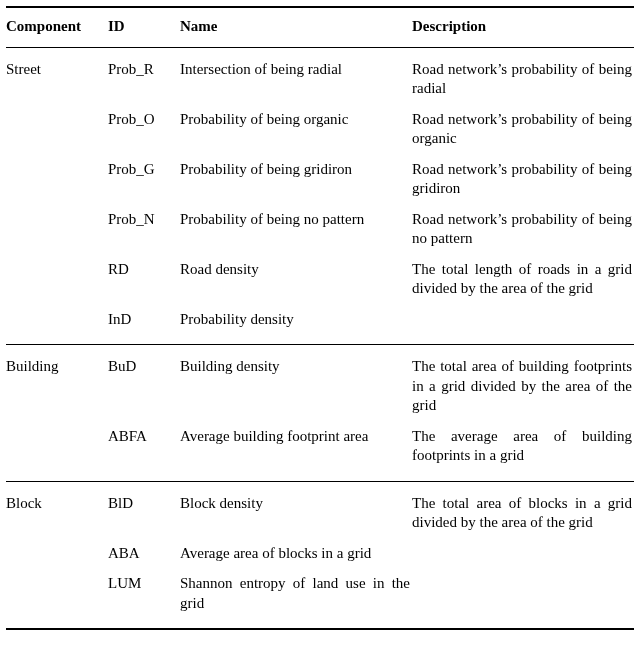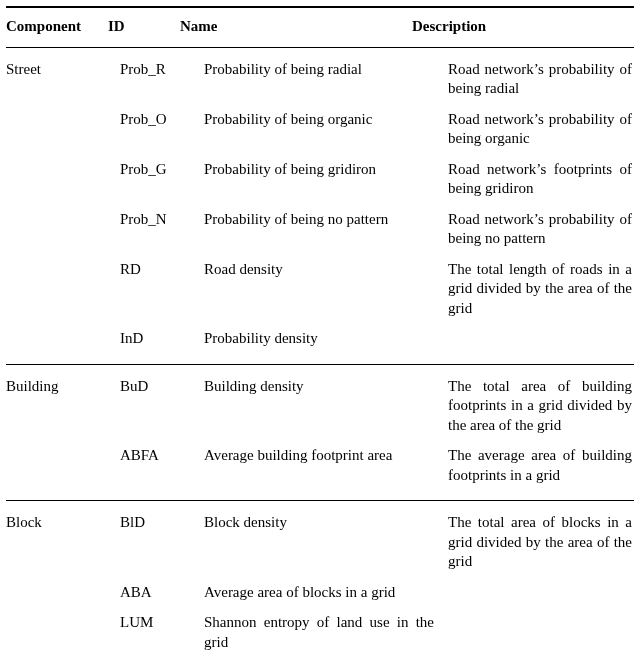--- a/index.html
+++ b/index.html
@@ -41,21 +41,20 @@
   .header-cell {
     font-weight: bold;
     font-size: 15.5px;
     line-height: 19px;
   }
   .section {
     padding: 12px 0 4px 0;
   }
   .row {
     padding: 0 0 11px 0;
-    gap: 12px;
   }
   .cell {
     font-size: 15px;
     line-height: 19.5px;
     padding-right: 10px;
     box-sizing: border-box;
   }
   .cell-desc {
     text-align: justify;
     padding-right: 2px;
@@ -76,34 +75,34 @@
       <div class="cell header-cell">Description</div>
     </div>
 
     <div class="rule"></div>
 
     <div id="sections">
         <div class="section">
           <div class="grid-row row">
             <div class="cell cell-component">Street</div>
             <div class="cell cell-id">Prob_R</div>
-            <div class="cell cell-name">Probability of being radial</div>
+            <div class="cell cell-name">Intersection of being radial</div>
             <div class="cell cell-desc">Road network’s probability of being radial</div>
           </div>
           <div class="grid-row row">
             <div class="cell cell-component"></div>
             <div class="cell cell-id">Prob_O</div>
             <div class="cell cell-name">Probability of being organic</div>
             <div class="cell cell-desc">Road network’s probability of being organic</div>
           </div>
           <div class="grid-row row">
             <div class="cell cell-component"></div>
             <div class="cell cell-id">Prob_G</div>
             <div class="cell cell-name">Probability of being gridiron</div>
-            <div class="cell cell-desc">Road network’s footprints of being gridiron</div>
+            <div class="cell cell-desc">Road network’s probability of being gridiron</div>
           </div>
           <div class="grid-row row">
             <div class="cell cell-component"></div>
             <div class="cell cell-id">Prob_N</div>
             <div class="cell cell-name">Probability of being no pattern</div>
             <div class="cell cell-desc">Road network’s probability of being no pattern</div>
           </div>
           <div class="grid-row row">
             <div class="cell cell-component"></div>
             <div class="cell cell-id">RD</div>

